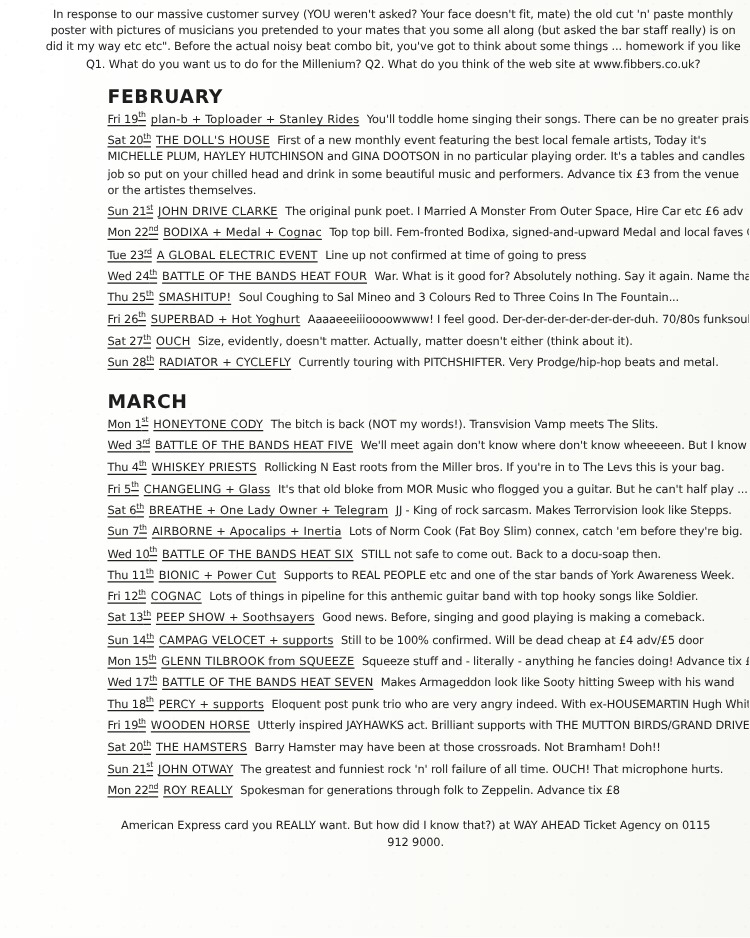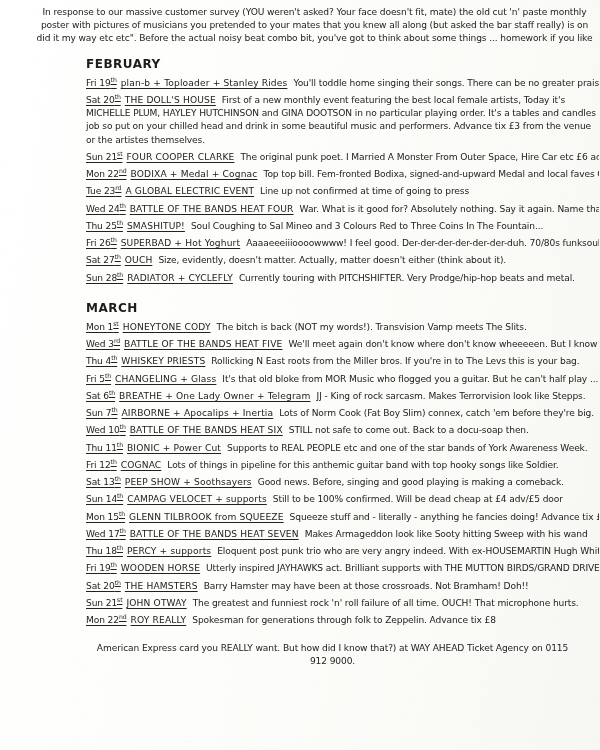--- a/index.html
+++ b/index.html
@@ -74,21 +74,21 @@
   .intro {
     margin: 0 0 12px 0;
     text-align: center;
   }
   .intro p {
     margin: 0;
     padding: 0 6px;
   }
 
   .month {
-    font-size: 12px;
+    font-size: 15px;
     font-weight: 600;
     letter-spacing: 0.5px;
     margin: 0 0 2px 0;
     padding-left: 56px;
     color: #1d1d1d;
   }
   .month.march { margin-top: 17px; }
 
   .gigs { margin: 0; padding: 0; list-style: none; }
   .gig {
@@ -131,30 +131,31 @@
 <div id="page">
   <div id="paper"></div>
   <div class="desk-strip desk-dark"></div>
   <div class="desk-strip desk-wood"></div>
   <div class="paper-edge"></div>
 
   <div class="content hand">
 
     <div class="intro" id="intro">
         <p>In response to our massive customer survey (YOU weren't asked?  Your face doesn't fit, mate) the old cut 'n' paste monthly</p>
-        <p>poster with pictures of musicians you pretended to your mates that you knew all along (but asked the bar staff really) is on</p>
+        <p>poster with pictures of musicians you pretended to your mates that you some all along (but asked the bar staff really) is on</p>
         <p>did it my way etc etc".  Before the actual noisy beat combo bit, you've got to think about some things ... homework if you like</p>
+        <p>Q1.  What do you want us to do for the Millenium?   Q2. What do you think of the web site at www.fibbers.co.uk?</p>
       </div>
 
     <div id="listings">
         <div class="month">FEBRUARY</div>
         <ul class="gigs">
           <li class="gig"><span class="date">Fri 19<sup>th</sup></span><span class="act">plan-b + Toploader + Stanley Rides</span><span class="blurb">You'll toddle home singing their songs.  There can be no greater praise.</span></li>
           <li class="gig wrap"><span class="date">Sat 20<sup>th</sup></span><span class="act">THE DOLL'S HOUSE</span><span class="blurb">First of a new monthly event featuring the best local female artists,  Today it's MICHELLE PLUM, HAYLEY HUTCHINSON and GINA DOOTSON in no particular playing order.  It's a tables and candles job so put on your chilled head and drink in some beautiful music and performers.  Advance tix £3 from the venue or the artistes themselves.</span></li>
-          <li class="gig"><span class="date">Sun 21<sup>st</sup></span><span class="act">FOUR COOPER CLARKE</span><span class="blurb">The original punk poet.  I Married A Monster From Outer Space, Hire Car etc  £6 adv</span></li>
+          <li class="gig"><span class="date">Sun 21<sup>st</sup></span><span class="act">JOHN DRIVE CLARKE</span><span class="blurb">The original punk poet.  I Married A Monster From Outer Space, Hire Car etc  £6 adv</span></li>
           <li class="gig"><span class="date">Mon 22<sup>nd</sup></span><span class="act">BODIXA + Medal + Cognac</span><span class="blurb">Top top bill.  Fem-fronted Bodixa, signed-and-upward Medal and local faves Cognac too!</span></li>
           <li class="gig"><span class="date">Tue 23<sup>rd</sup></span><span class="act">A GLOBAL ELECTRIC EVENT</span><span class="blurb">Line up not confirmed at time of going to press</span></li>
           <li class="gig"><span class="date">Wed 24<sup>th</sup></span><span class="act">BATTLE OF THE BANDS HEAT FOUR</span><span class="blurb">War. What is it good for? Absolutely nothing. Say it again. Name that tune.</span></li>
           <li class="gig"><span class="date">Thu 25<sup>th</sup></span><span class="act">SMASHITUP!</span><span class="blurb">Soul Coughing to Sal Mineo and 3 Colours Red to Three Coins In The Fountain...</span></li>
           <li class="gig"><span class="date">Fri 26<sup>th</sup></span><span class="act">SUPERBAD + Hot Yoghurt</span><span class="blurb">Aaaaeeeiiioooowwww!  I feel good.  Der-der-der-der-der-der-duh.  70/80s funksoulathon.</span></li>
           <li class="gig"><span class="date">Sat 27<sup>th</sup></span><span class="act">OUCH</span><span class="blurb">Size, evidently, doesn't matter.  Actually, matter doesn't either (think about it).</span></li>
           <li class="gig"><span class="date">Sun 28<sup>th</sup></span><span class="act">RADIATOR + CYCLEFLY</span><span class="blurb">Currently touring with PITCHSHIFTER.  Very Prodge/hip-hop beats and metal.</span></li>
         </ul>
         <div class="month march">MARCH</div>
         <ul class="gigs">

